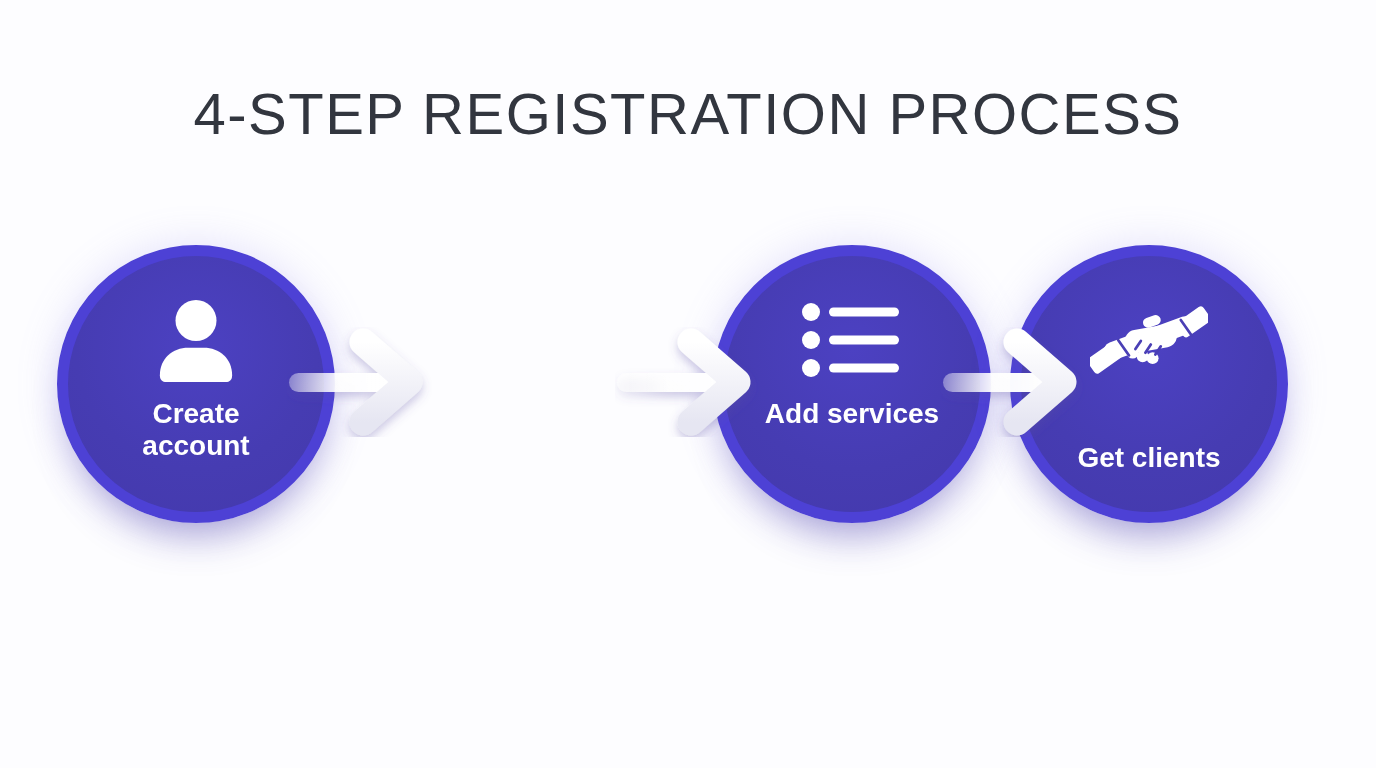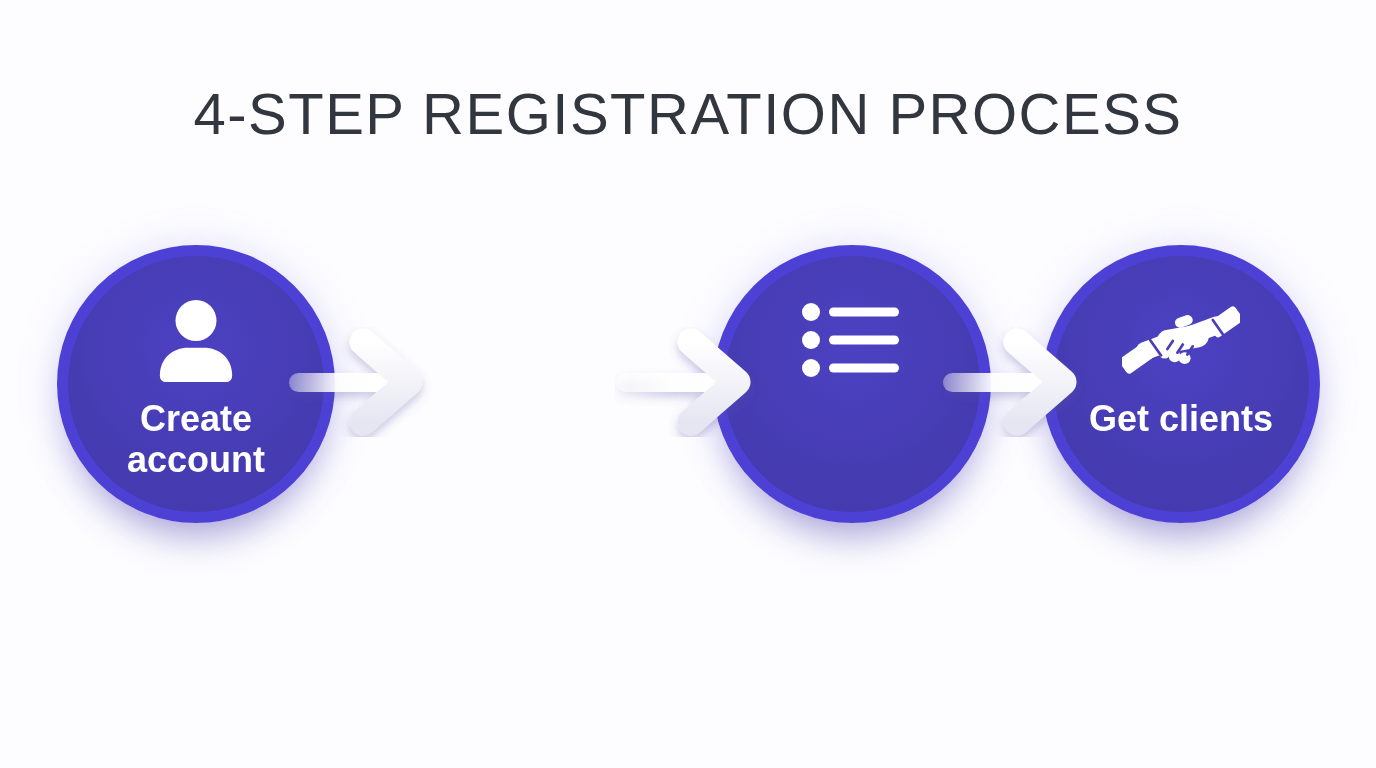--- a/index.html
+++ b/index.html
@@ -19,28 +19,28 @@
   .step{
     position:absolute;top:245px;
     width:278px;height:278px;box-sizing:border-box;
     border-radius:50%;
     border:11px solid var(--circle-ring,#4D41D5);
     background:radial-gradient(circle at 50% 36%, #4C41C2 0%, var(--circle-fill,#463CB2) 58%, #4439AC 100%);
     display:flex;flex-direction:column;align-items:center;
     box-shadow:0 28px 38px -16px rgba(84,74,170,.45), 0 0 38px 2px rgba(140,130,235,.22);
     z-index:1;
   }
-  .step-1{left:57px;} .step-2{left:390px;} .step-3{left:713px;} .step-4{left:1042px;}
+  .step-1{left:57px;} .step-2{left:390px;} .step-3{left:713px;} .step-4{left:1010px;gap:44px;}
   .icon-box{
     height:100px;margin-top:34px;
     display:flex;align-items:center;justify-content:center;
   }
   .label{
     margin-top:8px;width:190px;
-    font-size:36px;line-height:1.14;font-weight:600;
+    font-size:28px;line-height:1.14;font-weight:600;
     color:var(--step-text,#ffffff);text-align:center;
   }
   .arrow{position:absolute;top:327px;z-index:5;}
   .arrow-1{left:287px;} .arrow-2{left:615px;} .arrow-3{left:941px;}
 </style>
 </head>
 <body>
 
 <div class="canvas">
 
@@ -61,20 +61,21 @@
     <span class="icon-box">
       <svg width="102" height="76" viewBox="0 0 102 76" aria-hidden="true" fill="#fff">
         <circle cx="10" cy="10" r="9"></circle>
         <rect x="28" y="5.5" width="70" height="9" rx="4.5"></rect>
         <circle cx="10" cy="38" r="9"></circle>
         <rect x="28" y="33.5" width="70" height="9" rx="4.5"></rect>
         <circle cx="10" cy="66" r="9"></circle>
         <rect x="28" y="61.5" width="70" height="9" rx="4.5"></rect>
       </svg>
     </span>
+    <span class="label">Add services</span>
   </div>
 
   <div class="step step-4">
     <span class="icon-box">
       <svg width="118" height="84" viewBox="0 0 130 92" aria-hidden="true">
         <g fill="#fff">
           <rect x="-2" y="56" width="36" height="20" rx="4" transform="rotate(-35 16 66)"></rect>
           <rect x="96" y="16" width="36" height="20" rx="4" transform="rotate(-35 114 26)"></rect>
           <rect x="14" y="42" width="56" height="20" rx="10" transform="rotate(-20 42 52)"></rect>
           <rect x="60" y="26" width="56" height="20" rx="10" transform="rotate(-20 88 36)"></rect>

